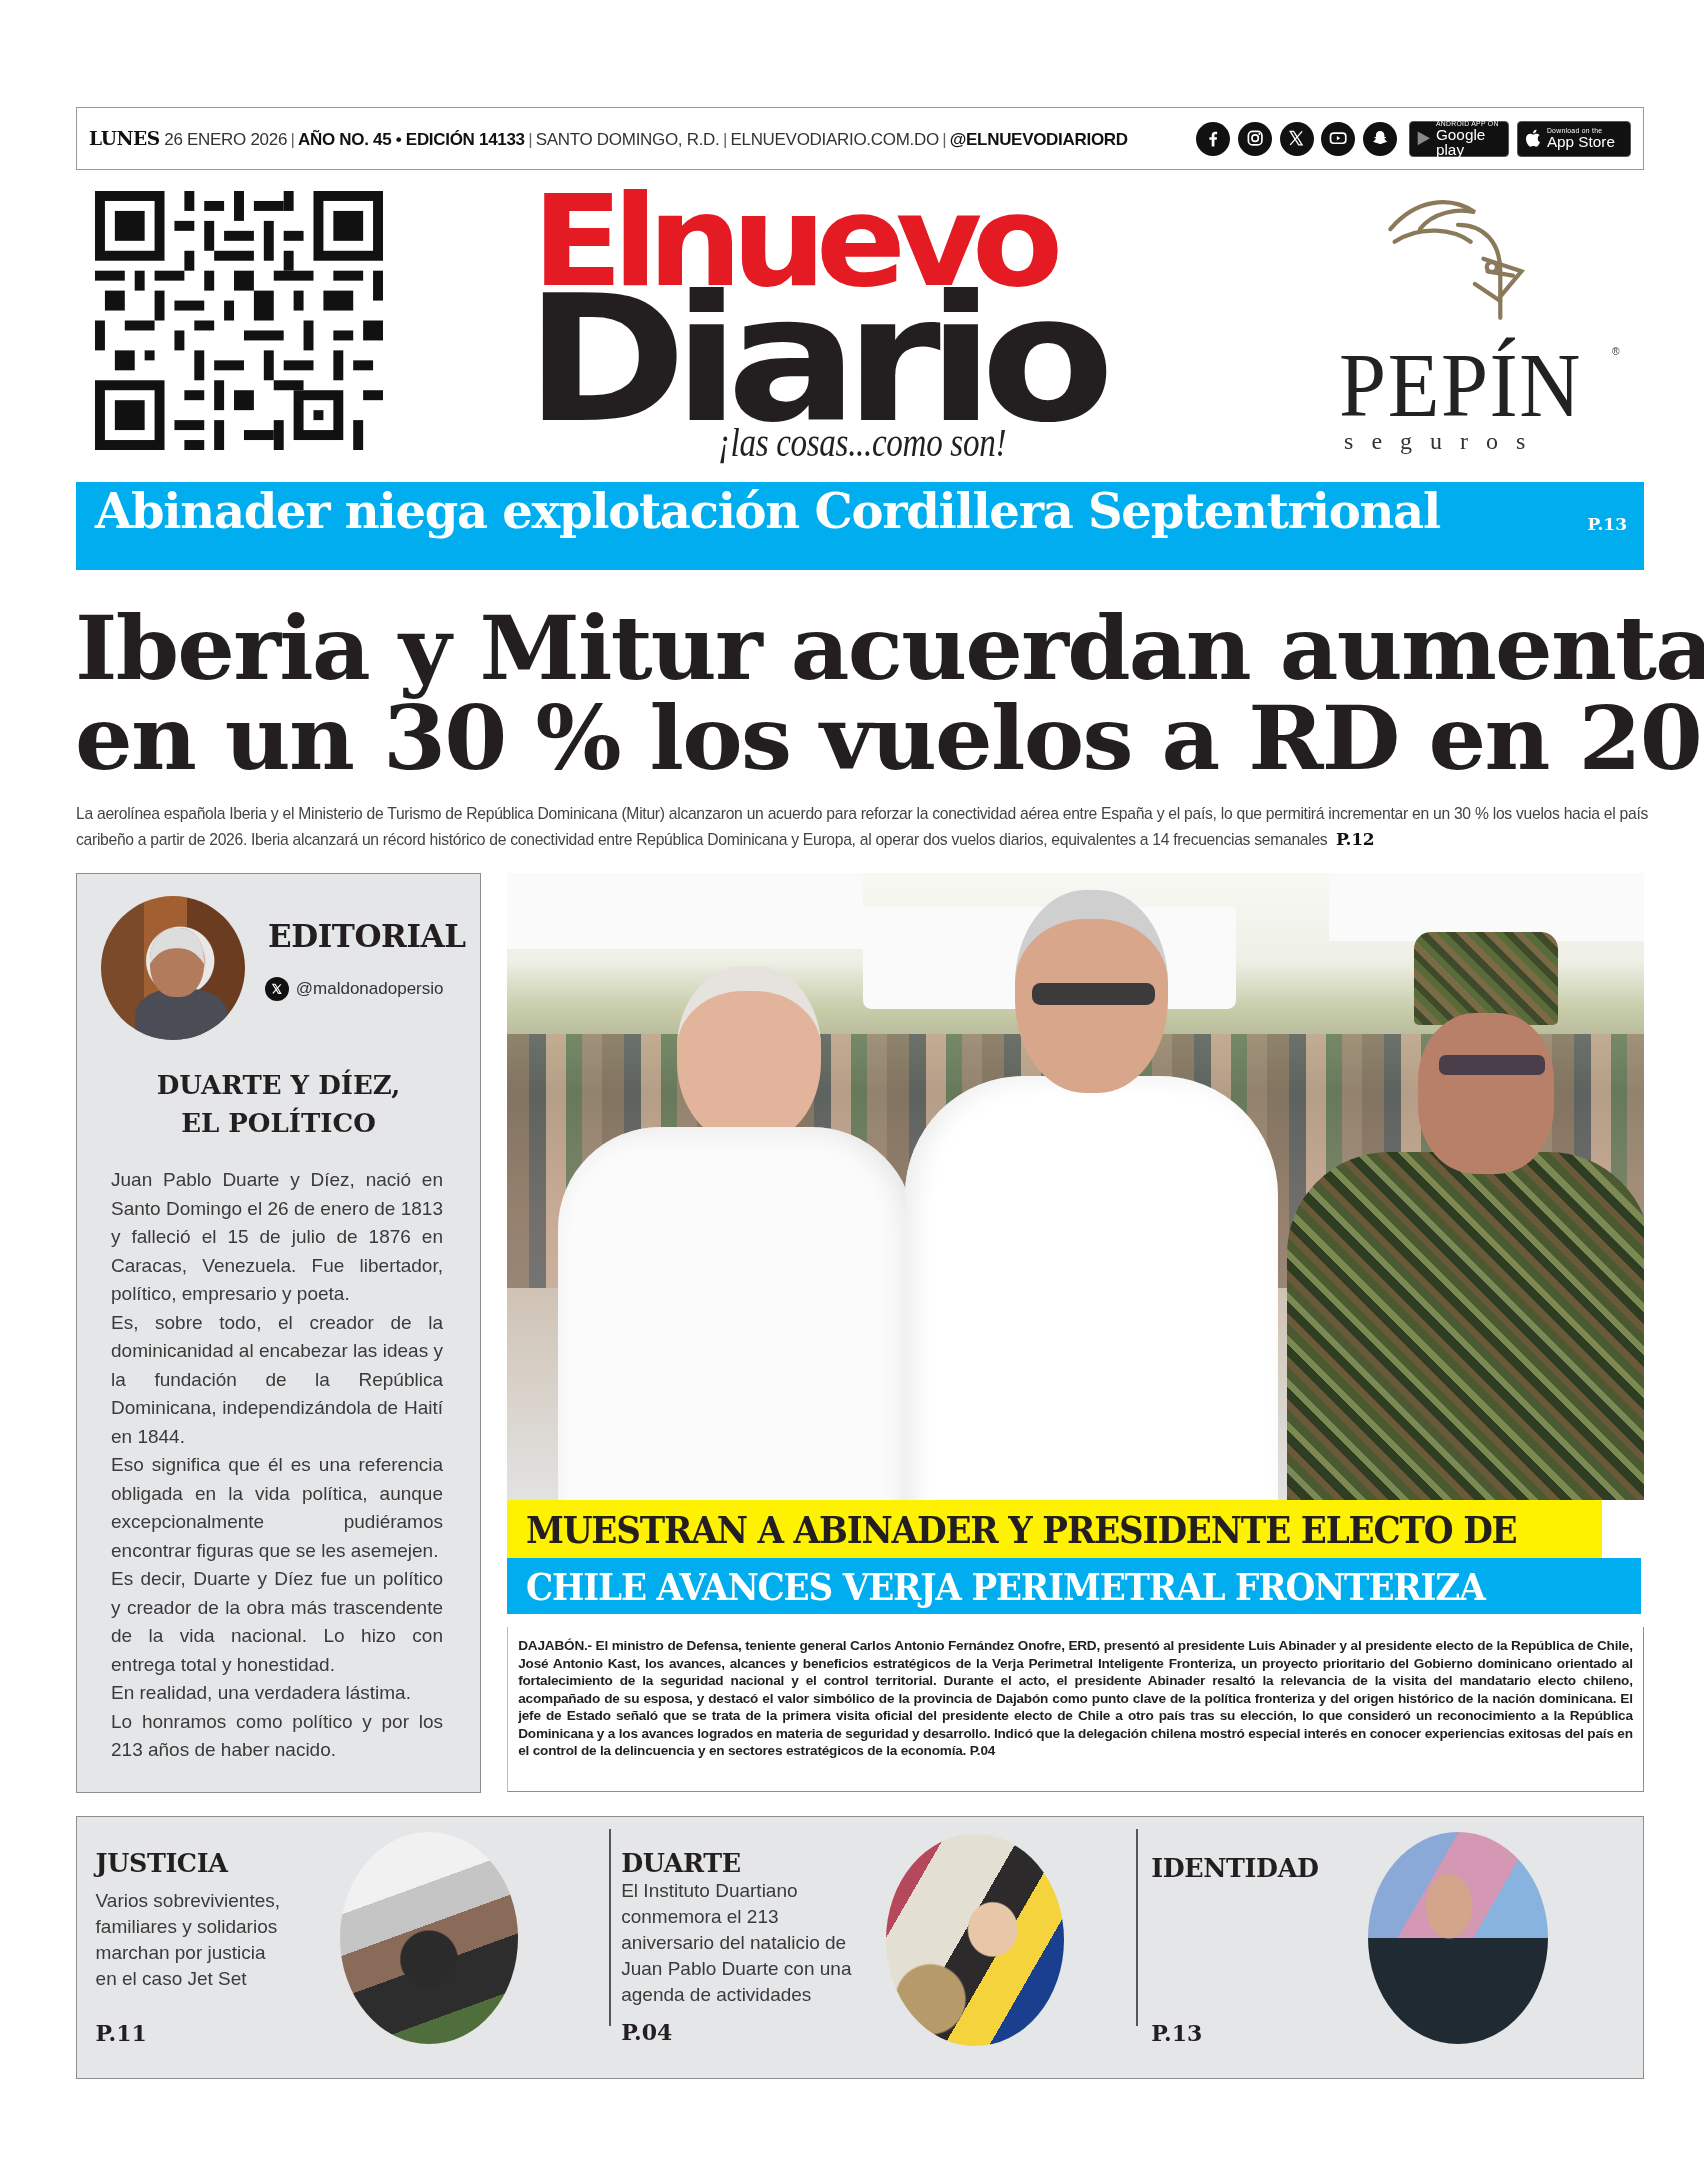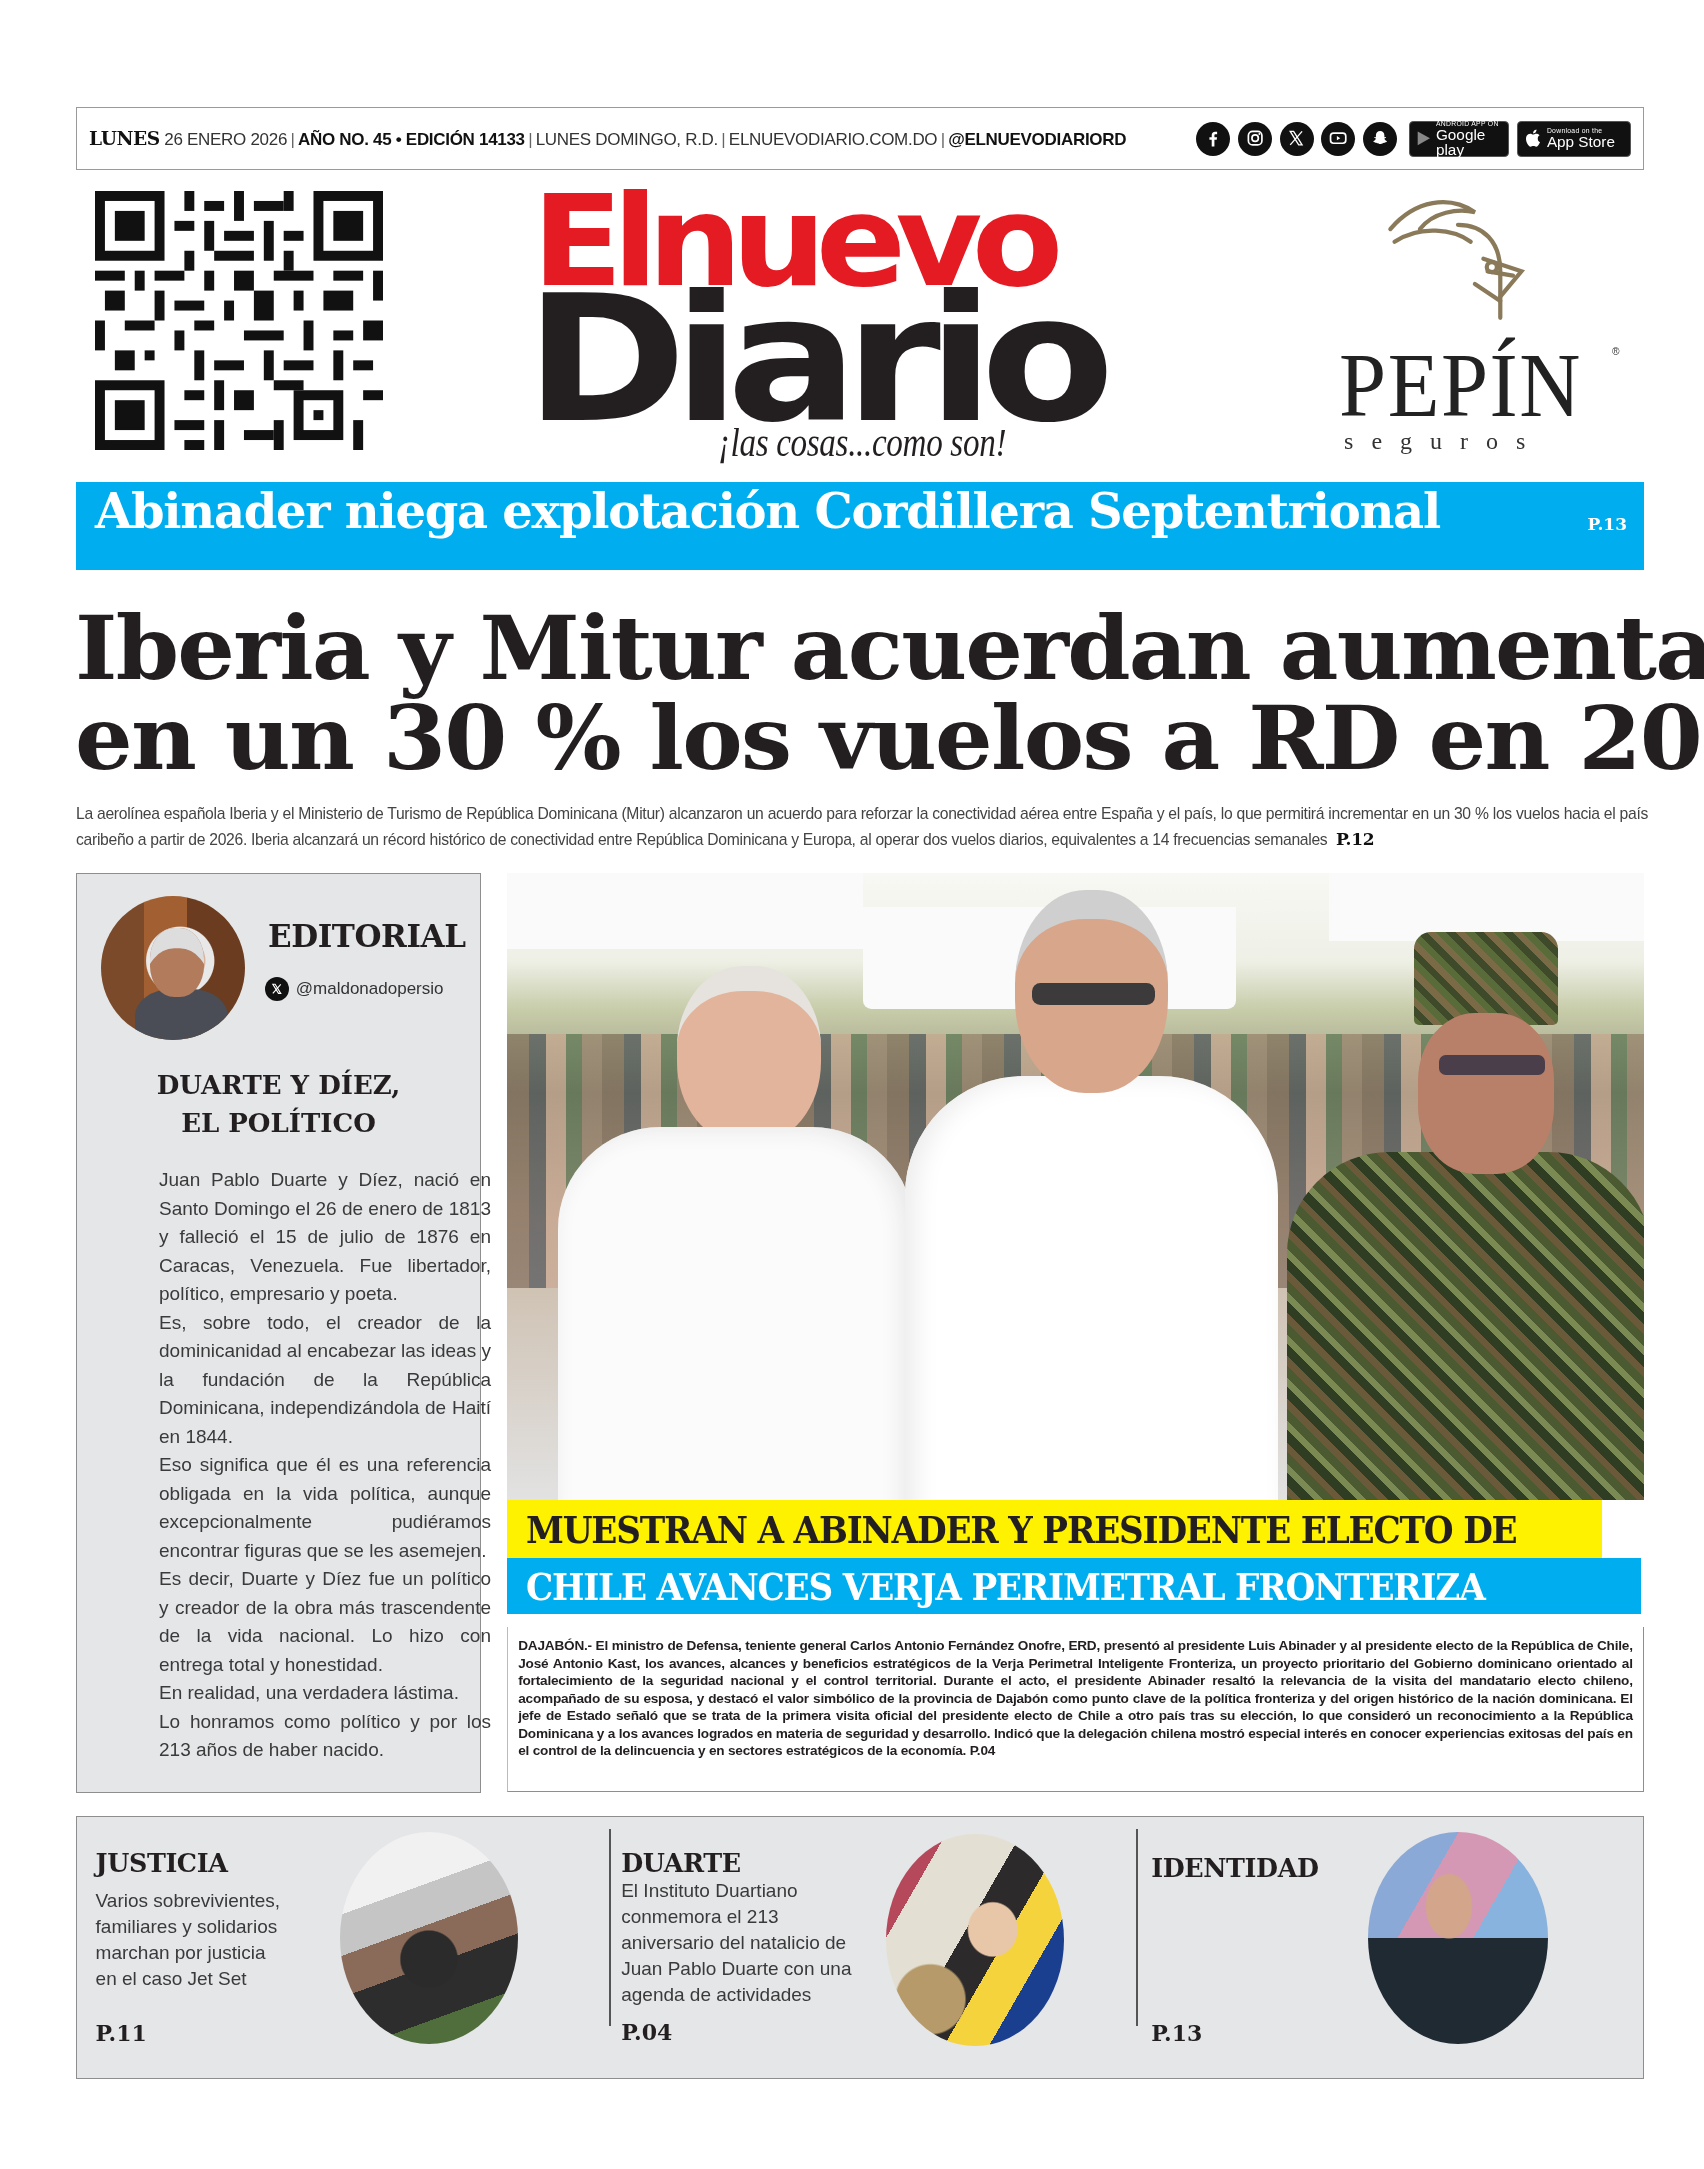--- a/index.html
+++ b/index.html
@@ -80,21 +80,21 @@
       content: ""; position: absolute; left: 34px; top: 93px; width: 93px; height: 68px; border-radius: 40% 40% 0 0; background: #4a4d55;
     }
     .editorial .avatar::before {
       content: ""; position: absolute; left: 49px; top: 32px; width: 54px; height: 69px; border-radius: 45%; background: #b27b5c; z-index: 1;
       box-shadow: 0 25.4px 0 -5.1px #ddd inset;
     }
     .editorial .kicker { position: absolute; left: 191px; top: 44px; font-family: "DejaVu Serif", serif; font-weight: bold; font-size: 31px; color: #231f20; letter-spacing: -0.4px; }
     .editorial .handle { position: absolute; left: 188px; top: 103px; display: flex; align-items: center; gap: 6.8px; font-size: 17px; color: #333; }
     .editorial .handle .xicon { width: 24px; height: 24px; border-radius: 50%; background: #111; color: #fff; display: flex; align-items: center; justify-content: center; }
     .editorial .title { position: absolute; left: 0; top: 192px; width: 100%; text-align: center; font-family: "DejaVu Serif", serif; font-weight: bold; font-size: 26px; line-height: 38px; color: #231f20; }
-    .editorial .body { position: absolute; left: 34px; top: 292px; width: 332px; font-size: 19px; line-height: 28.5px; color: #3a3a3a; text-align: justify; margin-left: 48px; }
+    .editorial .body { position: absolute; left: 34px; top: 292px; width: 332px; font-size: 19px; line-height: 28.5px; color: #3a3a3a; text-align: justify; }
     .editorial .body p { margin: 0; }
 
     
     .photo {
       left: 507px; top: 873px; width: 1137px; height: 627px; overflow: hidden;
       background: linear-gradient(180deg, #f8f8f4 0%, #eef0e6 14%, #c6cba8 22%, #9c9b84 35%, #c9b8a4 55%, #e2e2e2 100%);
     }
     .photo .tent { position: absolute; background: #fafafa; }
     .photo .crowd { position: absolute; left: 0; top: 161px; width: 1137px; height: 254px; background: repeating-linear-gradient(90deg, #6c5443 0 22px, #2b3440 22px 39px, #c8a08a 39px 59px, #3d5e3a 59px 75px, #8a6f5b 75px 95px); opacity: .55; }
     .photo .man1 { position: absolute; left: 34px; top: 93px; width: 356px; height: 542px; }
@@ -144,21 +144,21 @@
     .t3 .thumb { background: radial-gradient(ellipse at 45% 35%, #d3a58a 0 16%, transparent 17%), linear-gradient(180deg, transparent 0 50%, #1f2a33 50%), linear-gradient(120deg, #8aa9d6 0 30%, #d498b4 30% 55%, #89b3df 55% 80%, #c2758f 80%); }
 </style>
 </head>
 <body>
 
 <div class="abs topbar">
   <div class="info">
     <span class="day">LUNES</span>
     <span>26 ENERO 2026</span><span class="sep">|</span><span class="bold">AÑO NO. 45</span>
     <span class="bold">•</span>
-    <span class="bold">EDICIÓN 14133</span><span class="sep">|</span><span>LUNES DOMINGO, R.D.</span><span class="sep">|</span><a>ELNUEVODIARIO.COM.DO</a><span class="sep">|</span><a class="bold">@ELNUEVODIARIORD</a>
+    <span class="bold">EDICIÓN 14133</span><span class="sep">|</span><span>SANTO DOMINGO, R.D.</span><span class="sep">|</span><a>ELNUEVODIARIO.COM.DO</a><span class="sep">|</span><a class="bold">@ELNUEVODIARIORD</a>
   </div>
   <div class="social">
     <div class="sicon">
         <svg viewBox="0 0 24 24">
           <path fill="#fff" d="M13.5 22v-8h2.7l.4-3.2h-3.1V8.8c0-.9.3-1.5 1.6-1.5h1.6V4.4c-.3 0-1.3-.1-2.4-.1-2.4 0-4 1.4-4 4.1v2.4H7.6V14h2.7v8z"></path>
         </svg>
       </div>
     <div class="sicon">
         <svg viewBox="0 0 24 24">
           <rect x="4" y="4" width="16" height="16" rx="5" fill="none" stroke="#fff" stroke-width="2"></rect>

